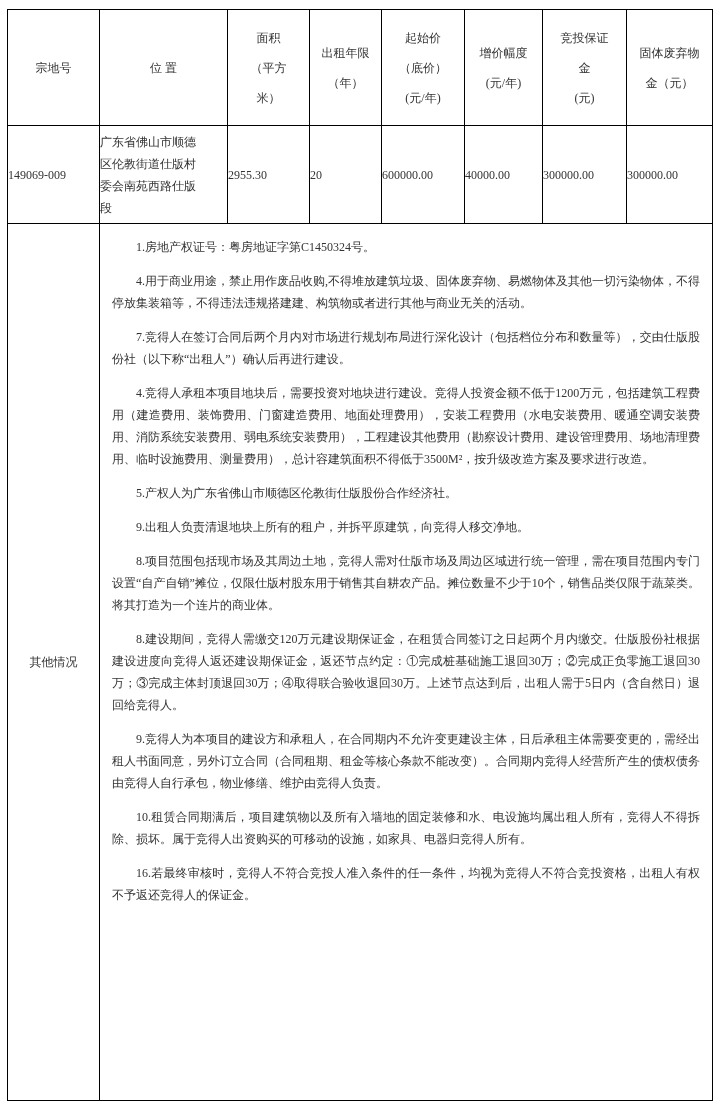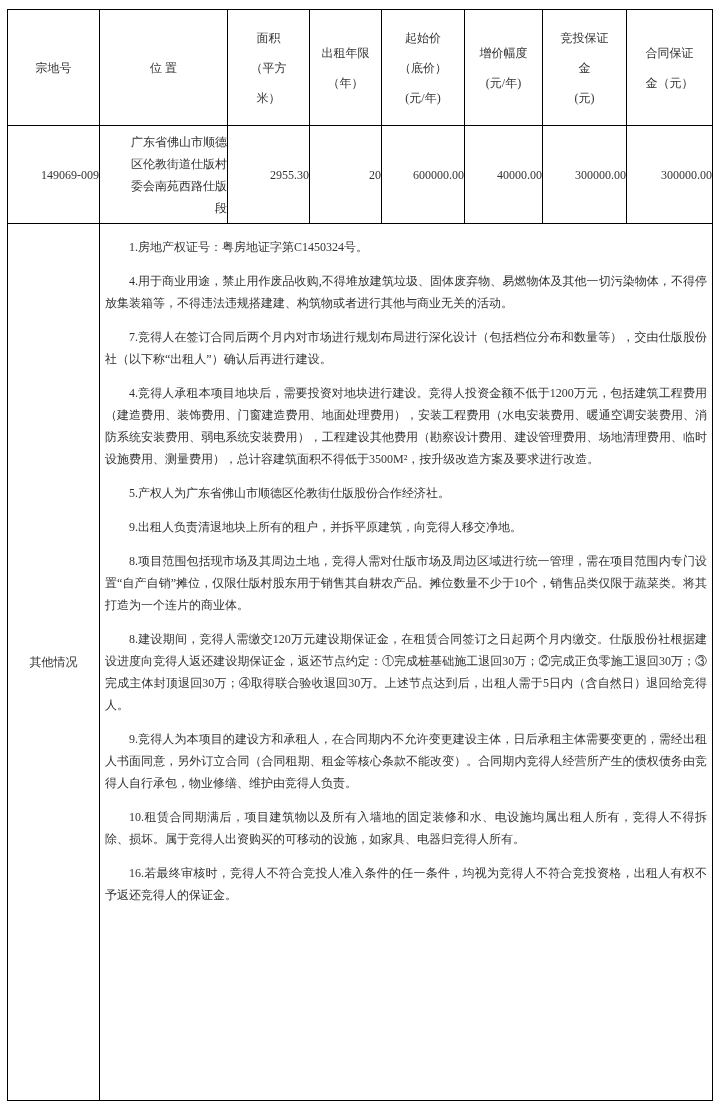--- a/index.html
+++ b/index.html
@@ -29,37 +29,37 @@
   tr.data-row   { height: 98px; }
   tr.other-row  { height: 877px; }
 
   th.hcell {
     text-align: center;
     vertical-align: middle;
     white-space: pre-line;
     line-height: 30px;
   }
   td.dcell {
-    text-align: right;
+    text-align: left;
     vertical-align: middle;
     white-space: pre-line;
     line-height: 22px;
     margin-top: 48px;
   }
   td.label-cell {
     text-align: center;
     vertical-align: middle;
     line-height: 22px;
   }
   td.content-cell {
     vertical-align: top;
     padding: 2px 8px 8px 8px;
   }
   td.content-cell p {
-    margin: 12px 5px;
+    margin: 12px 12px;
     text-indent: 2em;
     line-height: 22px;
     text-align: justify;
   }
 </style>
 </head>
 <body>
 
 <table class="parcel">
   <colgroup>
@@ -82,21 +82,21 @@
       <th class="hcell">出租年限
 （年）</th>
       <th class="hcell">起始价
 （底价）
 (元/年)</th>
       <th class="hcell">增价幅度
 (元/年)</th>
       <th class="hcell">竞投保证
 金
 (元)</th>
-      <th class="hcell">合同保证
+      <th class="hcell">固体废弃物
 金（元）</th>
     </tr>
     <tr class="data-row">
       <td class="dcell">149069-009</td>
       <td class="dcell">广东省佛山市顺德
 区伦教街道仕版村
 委会南苑西路仕版
 段</td>
       <td class="dcell">2955.30</td>
       <td class="dcell">20</td>

